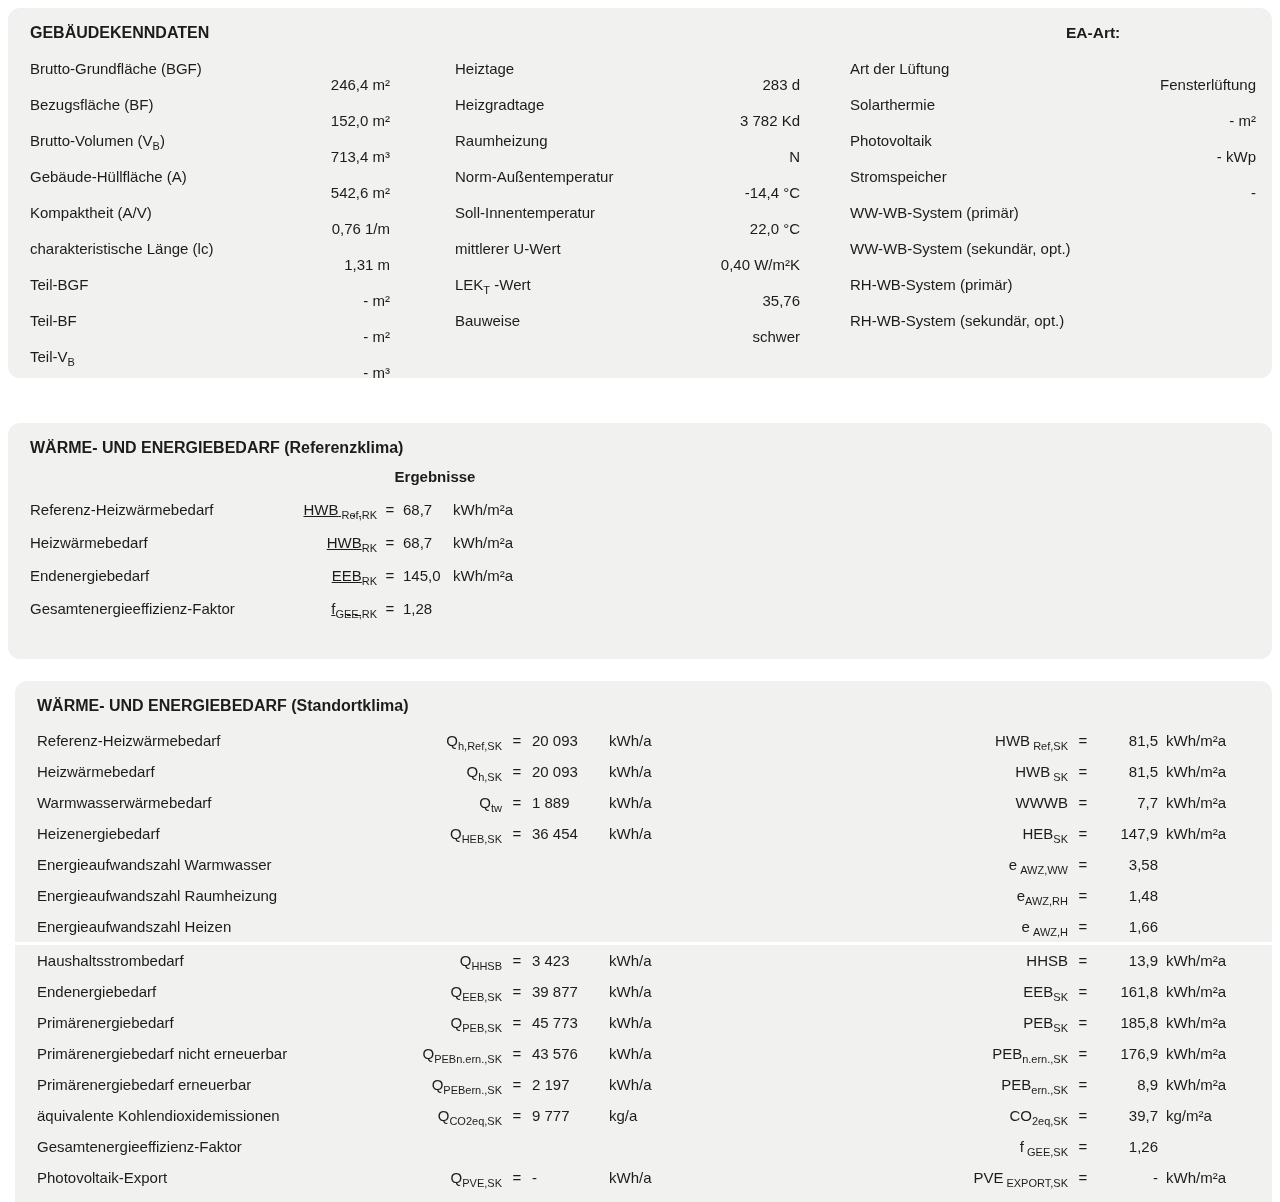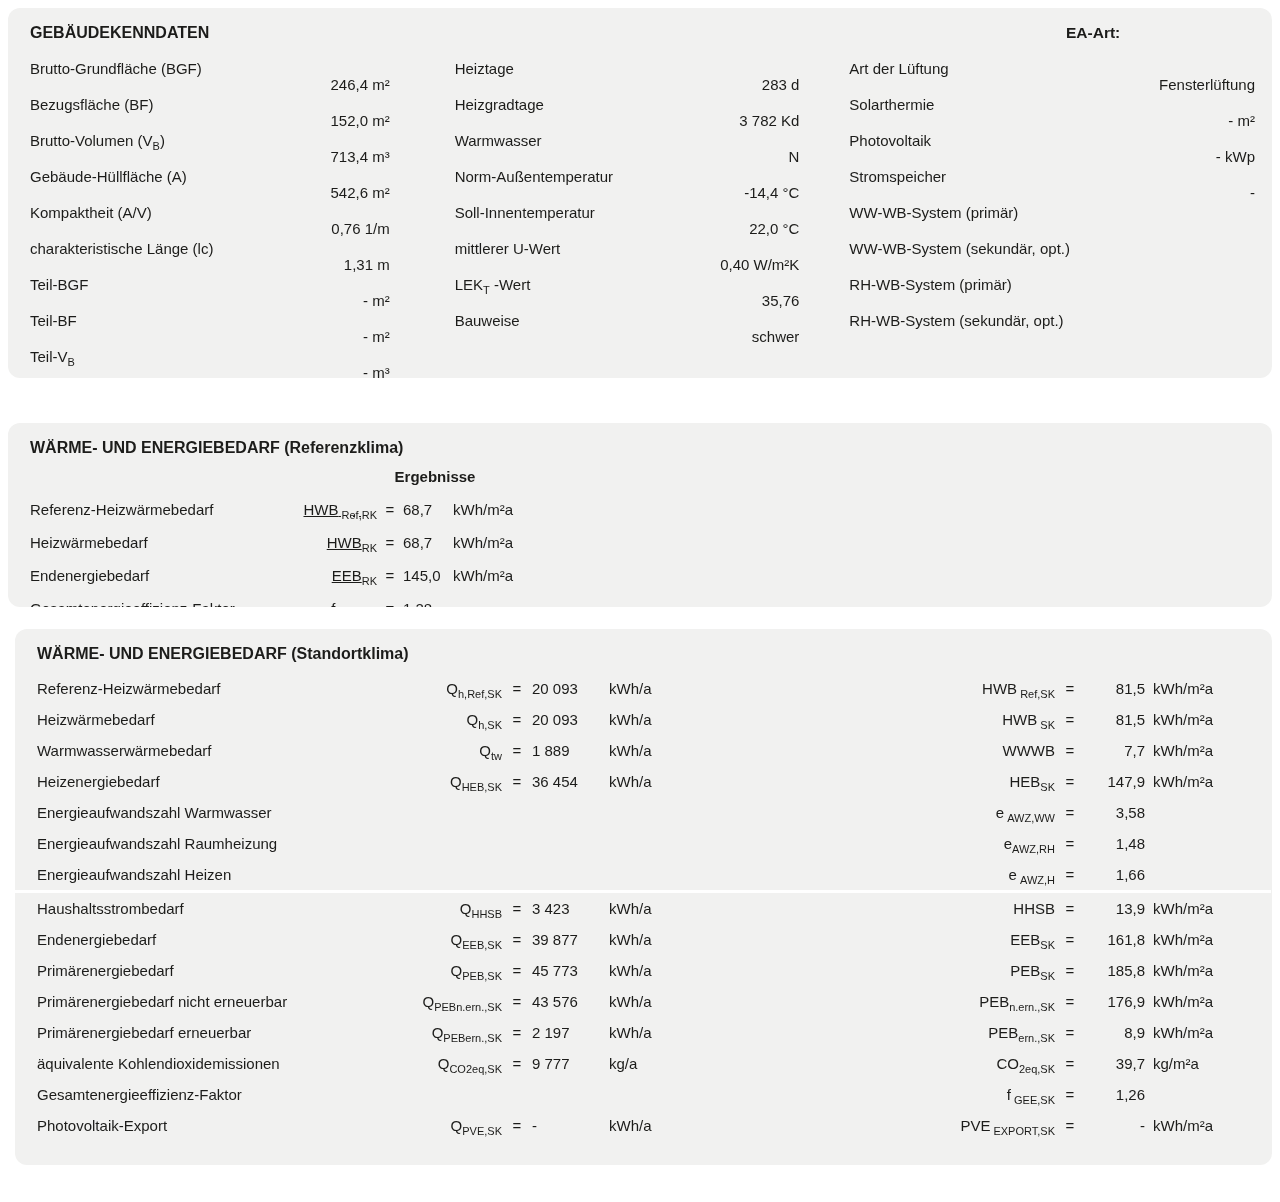--- a/index.html
+++ b/index.html
@@ -9,25 +9,25 @@
     background: #ffffff;
     font-family: "Liberation Sans", "DejaVu Sans", sans-serif;
     font-size: 15px;
     color: #1c1c1a;
   }
   .panel {
     position: relative;
     background: #f1f1f0;
     border-radius: 12px;
     margin: 0 8px 21px 8px;
-    padding: 12px 17px 0 22px;
+    padding: 12px 4px 0 22px;
     overflow: hidden;
   }
   #panel-geb { margin-top: 8px; height: 370px; }
-  #panel-ref { height: 184px; margin-bottom: 22px; margin-top: 45px; }
+  #panel-ref { height: 236px; margin-bottom: 22px; margin-top: 45px; }
   #panel-sta { height: 536px; margin-left: 15px; }
   .panel-title { font-weight: bold; font-size: 16px; height: 26px; line-height: 26px; }
   .ea-art { position: absolute; left: 1058px; top: 12px; font-weight: bold; font-size: 15.5px; height: 26px; line-height: 26px; }
 
   
   .geb-grid { display: flex; margin-top: 4px; }
   .geb-col1 { width: 360px; }
   .geb-col2 { width: 345px; margin-left: 65px; }
   .geb-col3 { width: 406px; margin-left: 50px; }
   .kv-row { display: flex; justify-content: space-between; align-items: center; height: 36px; }
@@ -109,21 +109,21 @@
     <div class="geb-col2">
       <div class="kv-row">
           <div class="kv-label"><span>Heiztage</span></div>
           <div class="kv-value">283 d</div>
         </div>
       <div class="kv-row">
           <div class="kv-label"><span>Heizgradtage</span></div>
           <div class="kv-value">3&nbsp;782 Kd</div>
         </div>
       <div class="kv-row">
-          <div class="kv-label"><span>Warmwasser</span></div>
+          <div class="kv-label"><span>Raumheizung</span></div>
           <div class="kv-value">N</div>
         </div>
       <div class="kv-row">
           <div class="kv-label"><span>Norm-Außentemperatur</span></div>
           <div class="kv-value">-14,4 °C</div>
         </div>
       <div class="kv-row">
           <div class="kv-label"><span>Soll-Innentemperatur</span></div>
           <div class="kv-value">22,0 °C</div>
         </div>

